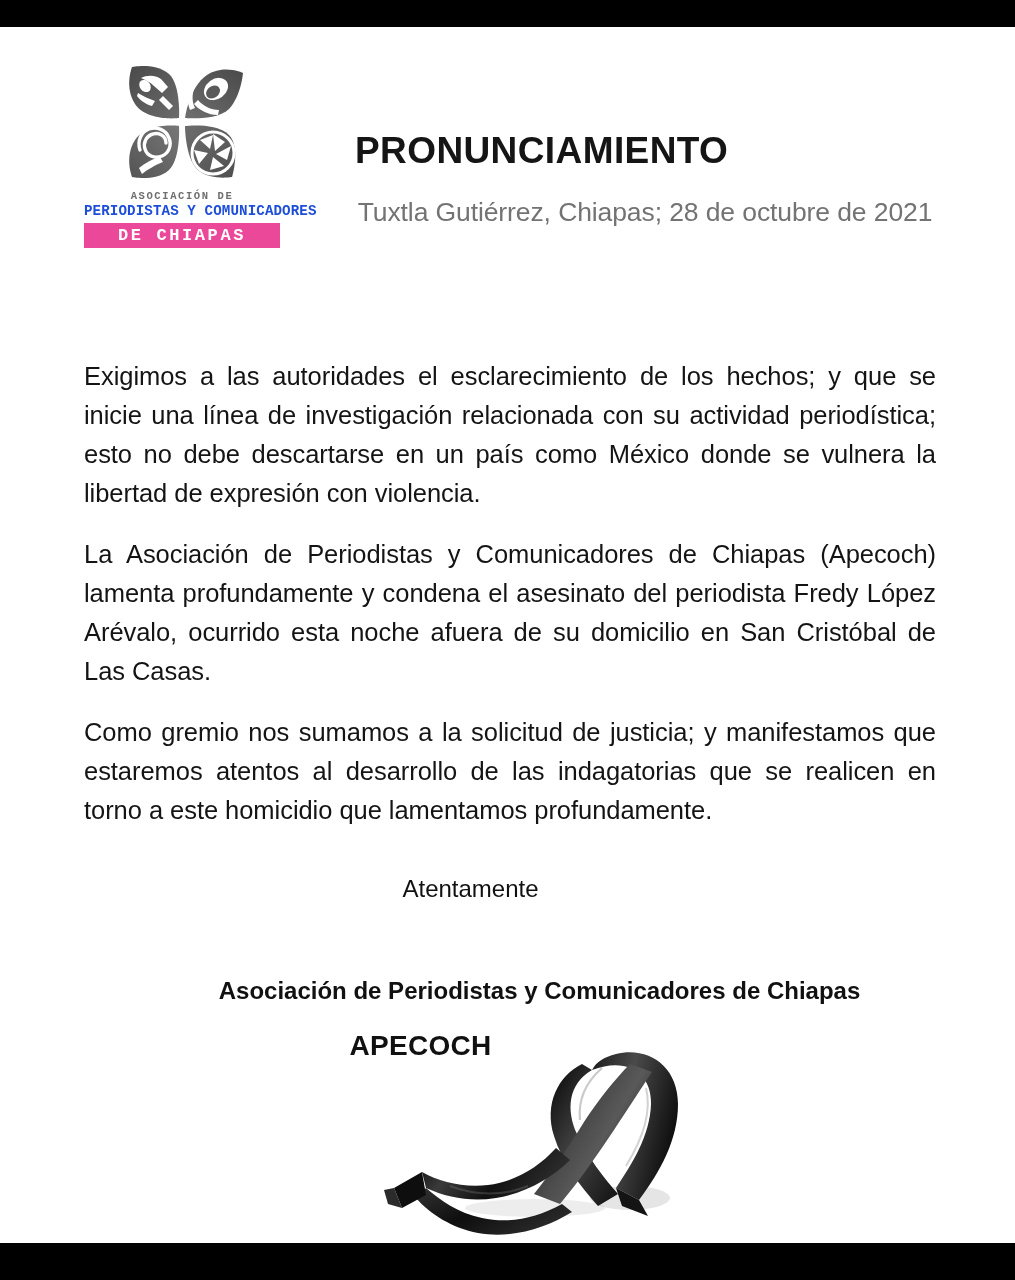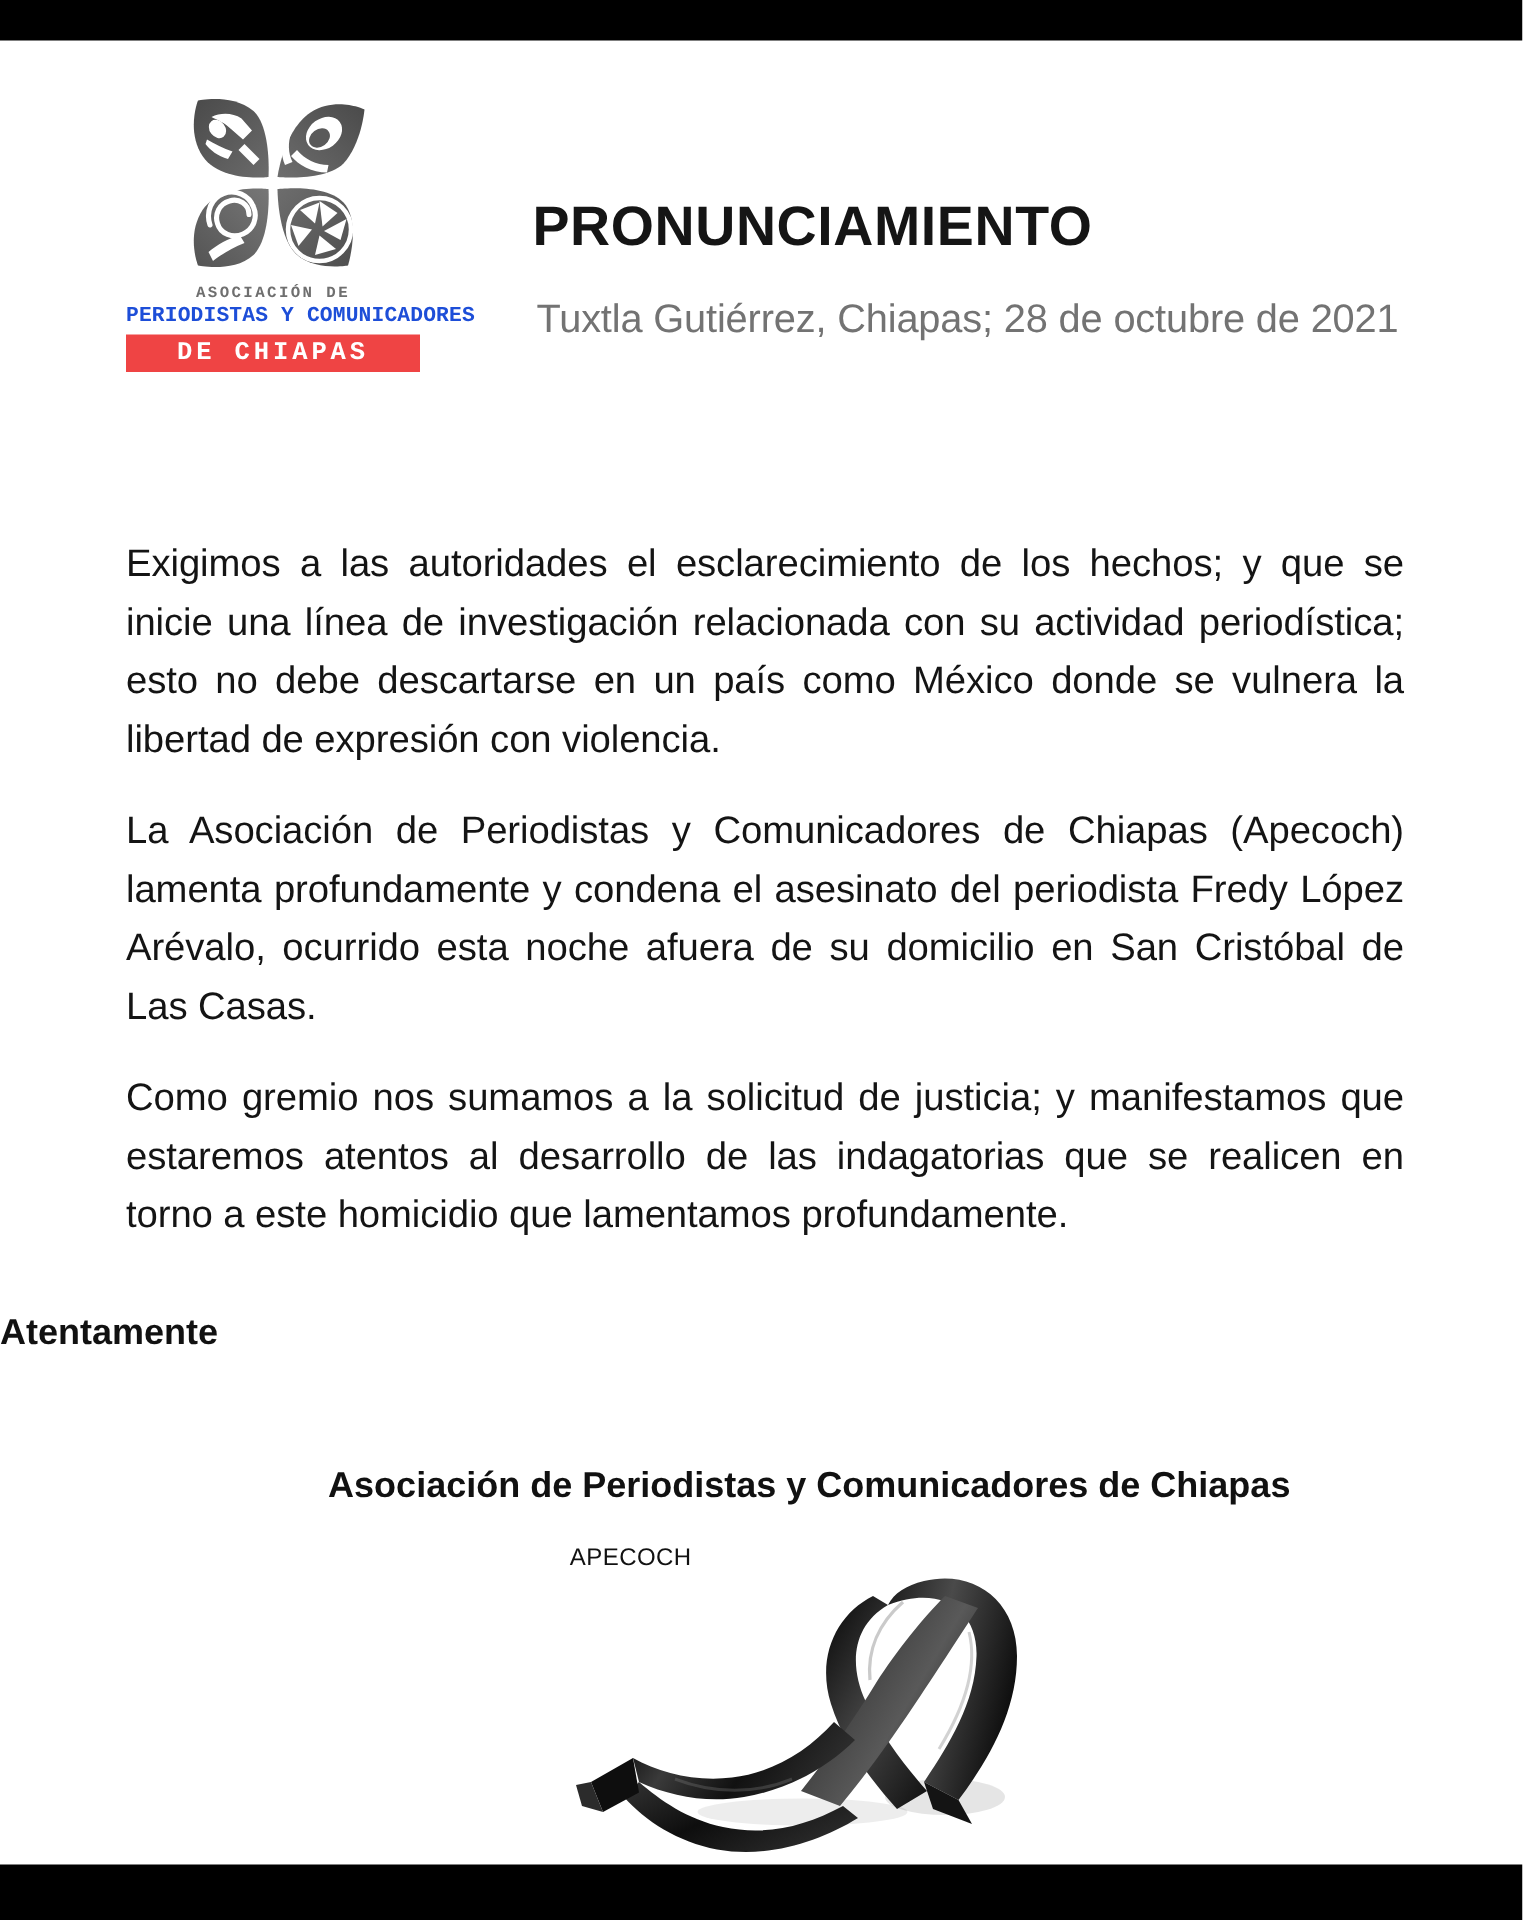--- a/index.html
+++ b/index.html
@@ -72,21 +72,21 @@
   .logo-line2 {
     font-size: 14.2px;
     letter-spacing: 0.1px;
     color: #1d4ed8;
     font-weight: 700;
     line-height: 17px;
     white-space: nowrap;
   }
   .logo-band {
     margin-top: 3px;
-    background: #ef4444;
+    background: #ec4899;
     color: #ffffff;
     font-size: 17px;
     font-weight: 700;
     letter-spacing: 2.6px;
     line-height: 25px;
     height: 25px;
   }
 
   
   .title {
@@ -129,44 +129,44 @@
     letter-spacing: -0.05px;
   }
   .para:last-child { margin-bottom: 0; }
 
   
   .sig-atentamente {
     position: absolute;
     left: 0;
     top: 875px;
     width: 941px;
-    text-align: left;
+    text-align: center;
     font-size: 24px;
-    font-weight: 700;
+    font-weight: 400;
     color: #111111;
   }
   .sig-org {
     position: absolute;
     left: 0;
     top: 977px;
     width: 1015px;
     text-align: center;
     font-size: 24px;
     font-weight: 700;
     color: #111111;
     margin-left: 32px;
   }
   .sig-acronym {
     position: absolute;
     left: 0;
     top: 1030px;
     width: 841px;
     text-align: center;
-    font-size: 16px;
-    font-weight: 400;
+    font-size: 28px;
+    font-weight: 700;
     color: #111111;
     letter-spacing: 0.3px;
   }
 
   
   .ribbon {
     position: absolute;
     left: 330px;
     top: 1048px;
     width: 380px;

